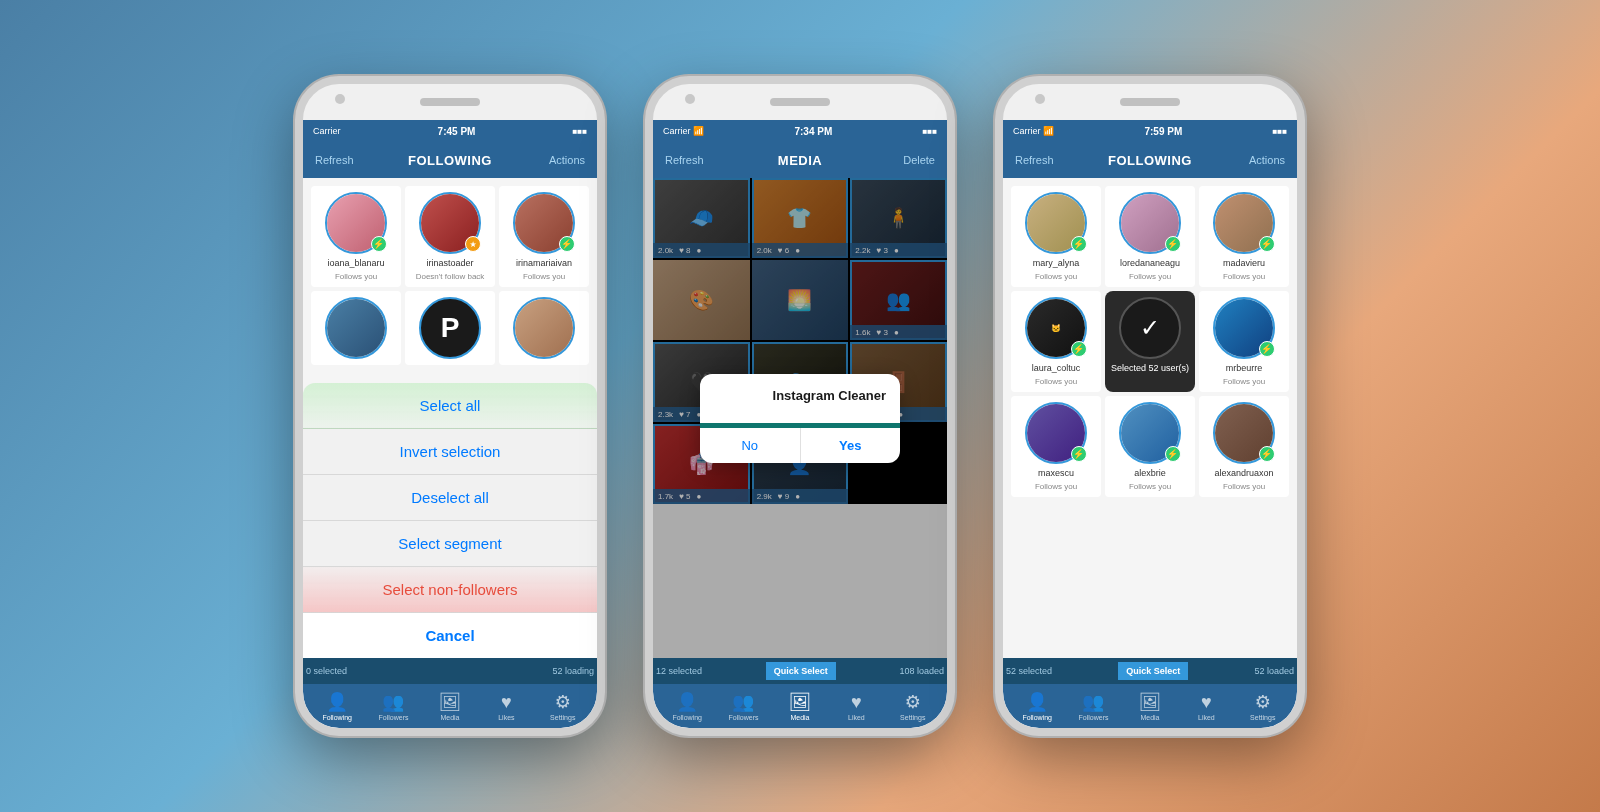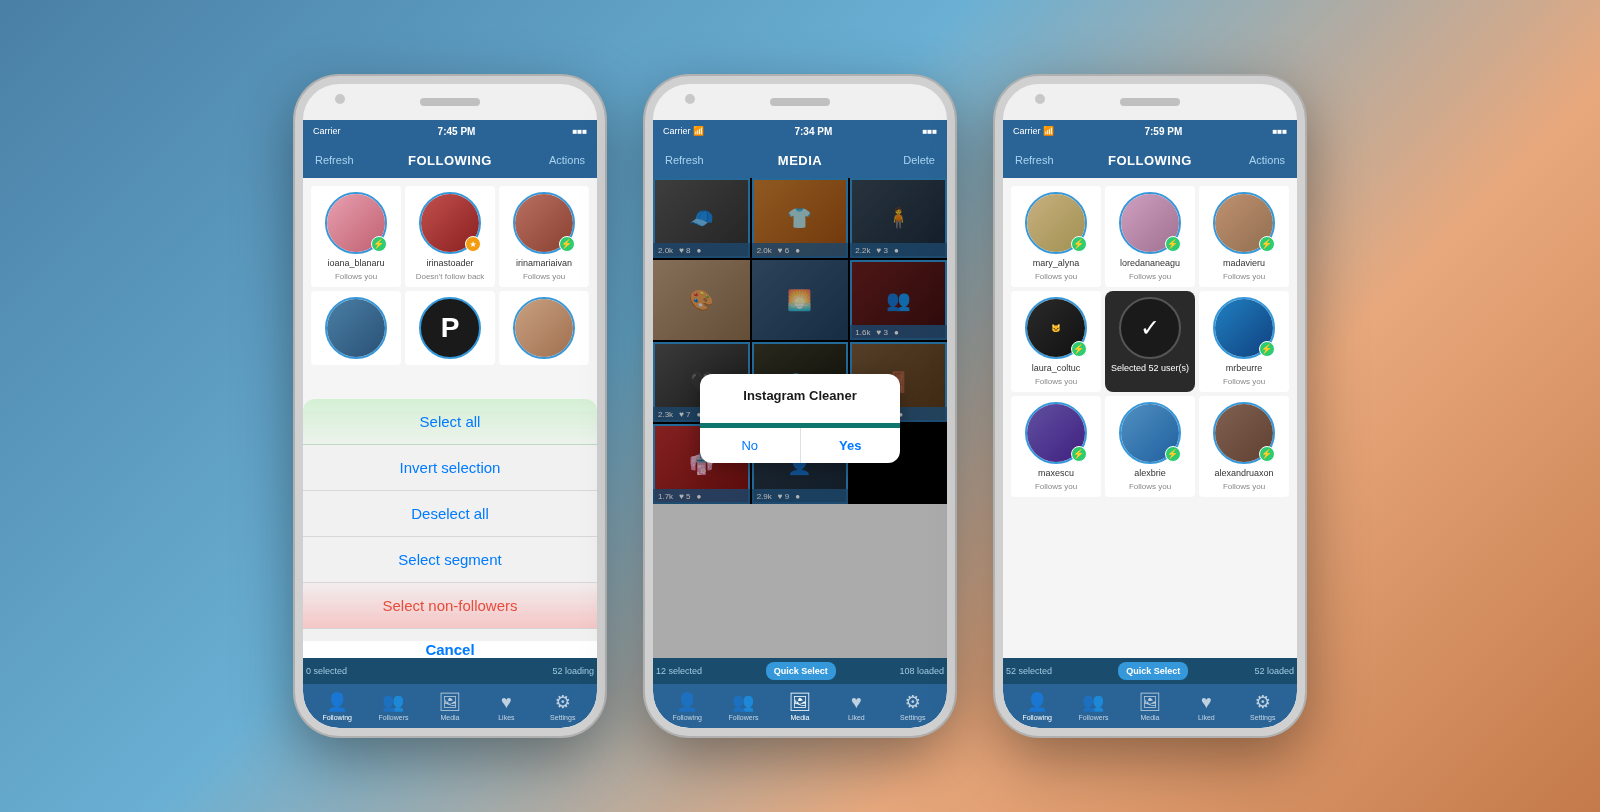--- a/index.html
+++ b/index.html
@@ -233,21 +233,22 @@
     }
     .action-item.blue { color: #007aff; }
     .action-item.red { color: #e74c3c; }
     .action-item.green-bg {
       background: linear-gradient(to bottom, rgba(144,238,144,0.3), rgba(200,255,200,0.1));
     }
     .action-item.red-bg {
       background: linear-gradient(to bottom, rgba(255,200,200,0.1), rgba(255,100,100,0.3));
     }
     .action-cancel {
-      margin-top: 12px;
+      margin-top: 0;
+      padding: 14px;
       text-align: center;
       font-size: 15px;
       font-weight: 600;
       color: #007aff;
       background: #fff;
       cursor: pointer;
     }
 
     
     .bottom-bar {
@@ -278,21 +279,21 @@
       justify-content: space-between;
       padding: 0 3px;
       font-size: 9px;
       color: #a0c8e0;
     }
     .quick-select-btn {
       background: #3498db;
       color: #fff;
       font-size: 9px;
       padding: 4px 8px;
-      border-radius: 8px;
+      border-radius: 0;
       font-weight: 600;
     }
 
     
     .media-grid {
       display: grid;
       grid-template-columns: repeat(3, 1fr);
       gap: 2px;
       background: #000;
     }
@@ -335,21 +336,21 @@
     }
     .dialog-box {
       background: #fff;
       border-radius: 12px;
       width: 200px;
       overflow: hidden;
       box-shadow: 0 4px 20px rgba(0,0,0,0.3);
     }
     .dialog-content {
       padding: 14px;
-      text-align: center;
+      text-align: right;
     }
     .dialog-title {
       font-size: 13px;
       font-weight: 700;
       color: #1a1a1a;
       margin-bottom: 6px;
     }
     .dialog-msg {
       font-size: 11px;
       color: #555;

